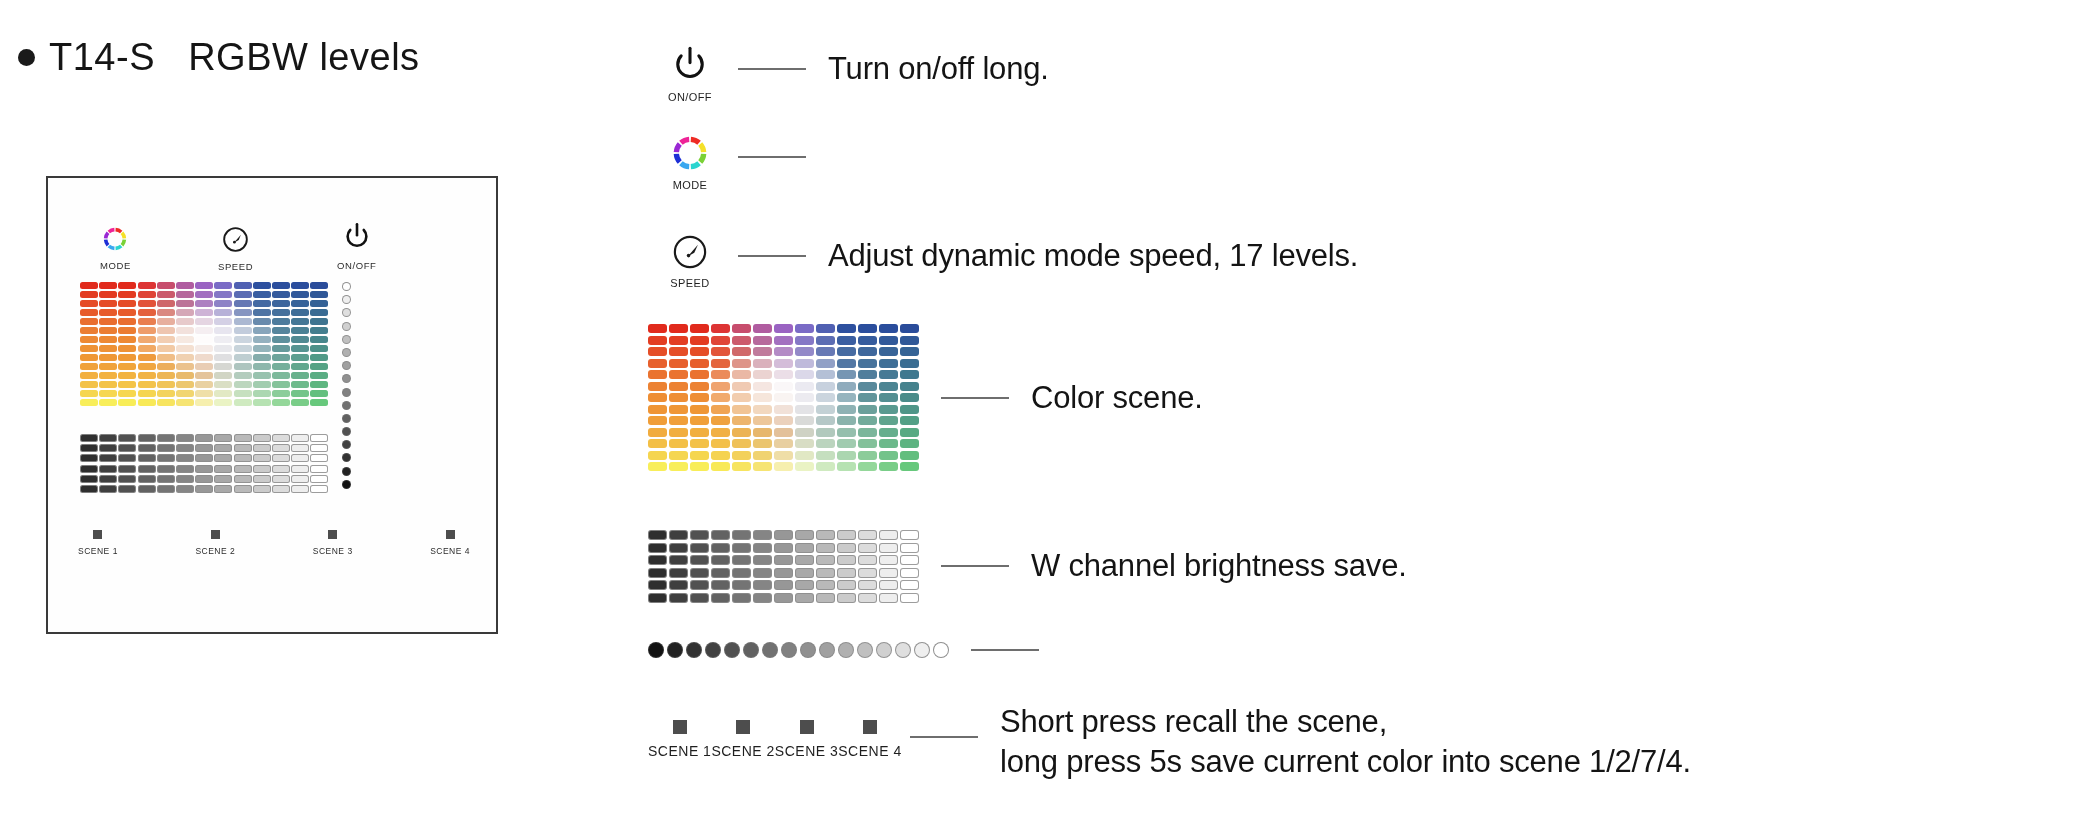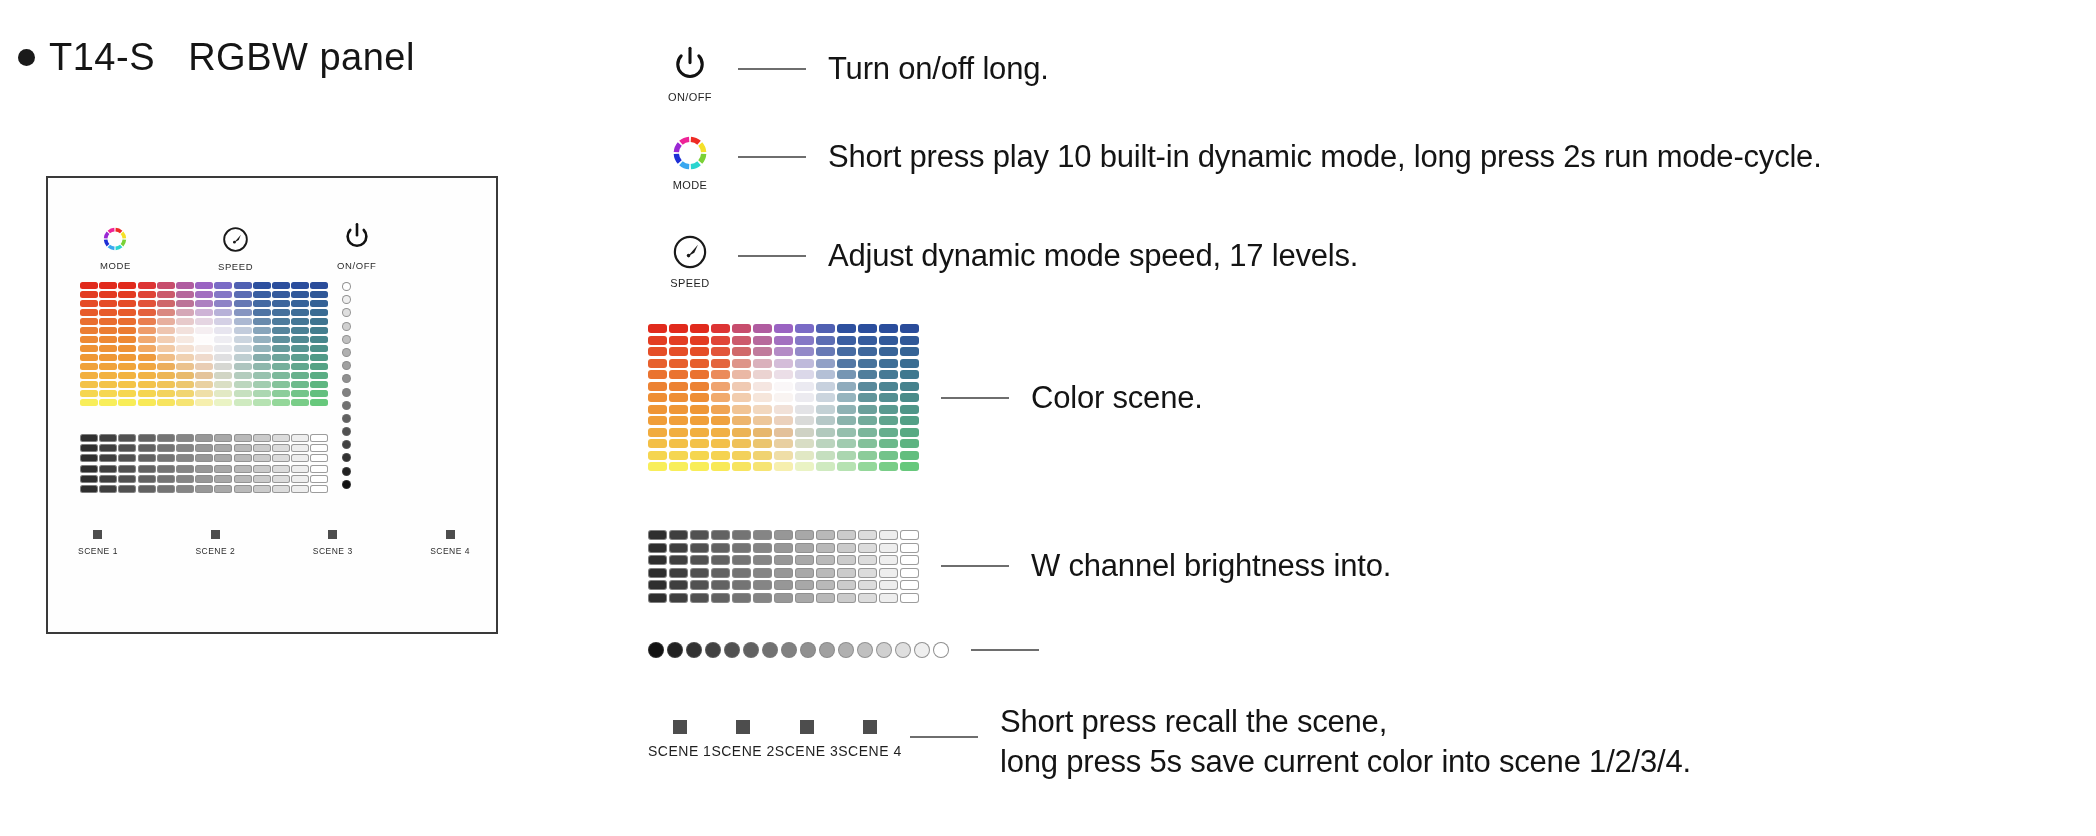--- a/index.html
+++ b/index.html
@@ -94,21 +94,21 @@
   .legend-scene-item{display:flex;flex-direction:column;align-items:center;gap:9px;}
   .legend-scene-square{background:#4d4d4d;}
   .legend-scene-label{font-size:14px;letter-spacing:.5px;color:#1f1f1f;white-space:nowrap;}
   .legend-dots{display:flex;align-items:center;}
 </style>
 </head>
 <body>
 
 <div id="title-row">
   <span id="title-bullet"></span>
-  <span id="title-text">T14-S   RGBW panel</span>
+  <span id="title-text">T14-S   RGBW levels</span>
 </div>
 
 <div id="device-panel">
   <div class="panel-inner">
 
     <div class="panel-icon-col" id="panel-mode" style="left:52px; top:48px;">
       <span class="mode-wheel">
         <svg width="26" height="26" viewBox="0 0 100 100" id="mode-svg-panel">
             <path d="M 52.197747423254846 14.067147256812788 A 36 36 0 0 1 73.85432173576655 23.037594051595924" stroke="#ee2b24" stroke-width="14" fill="none" stroke-linecap="butt"></path>
             <path d="M 76.96240594840408 26.14567826423345 A 36 36 0 0 1 85.93285274318721 47.802252576745154" stroke="#f5e028" stroke-width="14" fill="none" stroke-linecap="butt"></path>
@@ -477,21 +477,20 @@
             <path d="M 73.85432173576655 76.96240594840407 A 36 36 0 0 1 52.197747423254846 85.93285274318721" stroke="#2ad5cf" stroke-width="14" fill="none" stroke-linecap="butt"></path>
             <path d="M 47.80225257674515 85.93285274318721 A 36 36 0 0 1 26.145678264233446 76.96240594840407" stroke="#3aa7f0" stroke-width="14" fill="none" stroke-linecap="butt"></path>
             <path d="M 23.03759405159592 73.85432173576655 A 36 36 0 0 1 14.067147256812788 52.19774742325486" stroke="#1d2fd6" stroke-width="14" fill="none" stroke-linecap="butt"></path>
             <path d="M 14.067147256812788 47.80225257674515 A 36 36 0 0 1 23.037594051595914 26.14567826423346" stroke="#9a27d4" stroke-width="14" fill="none" stroke-linecap="butt"></path>
             <path d="M 26.14567826423345 23.03759405159592 A 36 36 0 0 1 47.802252576745126 14.067147256812788" stroke="#ee2397" stroke-width="14" fill="none" stroke-linecap="butt"></path>
           </svg>
       </span>
       <span class="legend-fig-label">MODE</span>
     </div>
     <span class="legend-dash" style="width:68px;margin-left:6px;margin-right:22px;margin-top:-12px;"></span>
-    <span class="legend-text" style="margin-top:-12px;">Short press play 10 built-in dynamic mode, long press 2s run mode-cycle.</span>
   </div>
 
   <div class="legend-row" style="left:0; top:204px;">
     <div class="legend-figure" style="width:84px;">
       <span>
         <svg width="36" height="36" viewBox="0 0 100 100">
           <circle cx="50" cy="50" r="42" fill="#ffffff" stroke="#1a1a1a" stroke-width="6"></circle>
           <path d="M44 62 L72 30 L62 52 Z" fill="#1a1a1a"></path>
           <circle cx="46" cy="60" r="5" fill="#1a1a1a"></circle>
         </svg>
@@ -753,21 +752,21 @@
         <div class="w-cell" style="background: rgb(133, 133, 133); border: 1px solid rgba(140, 140, 140, 0.85); border-radius: 3px;"></div>
         <div class="w-cell" style="background: rgb(151, 151, 151); border: 1px solid rgba(140, 140, 140, 0.85); border-radius: 3px;"></div>
         <div class="w-cell" style="background: rgb(168, 168, 168); border: 1px solid rgba(140, 140, 140, 0.85); border-radius: 3px;"></div>
         <div class="w-cell" style="background: rgb(185, 185, 185); border: 1px solid rgba(140, 140, 140, 0.85); border-radius: 3px;"></div>
         <div class="w-cell" style="background: rgb(203, 203, 203); border: 1px solid rgba(140, 140, 140, 0.85); border-radius: 3px;"></div>
         <div class="w-cell" style="background: rgb(220, 220, 220); border: 1px solid rgba(140, 140, 140, 0.85); border-radius: 3px;"></div>
         <div class="w-cell" style="background: rgb(238, 238, 238); border: 1px solid rgba(140, 140, 140, 0.85); border-radius: 3px;"></div>
         <div class="w-cell" style="background: rgb(255, 255, 255); border: 1px solid rgba(140, 140, 140, 0.85); border-radius: 3px;"></div>
       </div>
     <span class="legend-dash" style="width:68px;margin-left:22px;margin-right:22px;"></span>
-    <span class="legend-text">W channel brightness into.</span>
+    <span class="legend-text">W channel brightness save.</span>
   </div>
 
   <div class="legend-row" style="left:0; top:612px;">
     <div class="legend-dots" id="legend-dots" style="gap: 3px;">
         <div class="dot" style="width: 16px; height: 16px; background: rgb(18, 18, 18); border: 1px solid rgba(125, 125, 125, 0.25);"></div>
         <div class="dot" style="width: 16px; height: 16px; background: rgb(34, 34, 34); border: 1px solid rgba(125, 125, 125, 0.29);"></div>
         <div class="dot" style="width: 16px; height: 16px; background: rgb(50, 50, 50); border: 1px solid rgba(125, 125, 125, 0.33);"></div>
         <div class="dot" style="width: 16px; height: 16px; background: rgb(65, 65, 65); border: 1px solid rgba(125, 125, 125, 0.37);"></div>
         <div class="dot" style="width: 16px; height: 16px; background: rgb(81, 81, 81); border: 1px solid rgba(125, 125, 125, 0.41);"></div>
         <div class="dot" style="width: 16px; height: 16px; background: rgb(97, 97, 97); border: 1px solid rgba(125, 125, 125, 0.45);"></div>
@@ -799,16 +798,16 @@
           <div class="legend-scene-square" style="width: 14px; height: 14px; background: rgb(77, 77, 77);"></div>
           <div class="legend-scene-label">SCENE 3</div>
         </div>
         <div class="legend-scene-item">
           <div class="legend-scene-square" style="width: 14px; height: 14px; background: rgb(77, 77, 77);"></div>
           <div class="legend-scene-label">SCENE 4</div>
         </div>
       </div>
     <span class="legend-dash" style="width:68px;margin-left:22px;margin-right:22px;margin-top:34px;"></span>
     <span class="legend-text">Short press recall the scene,
-long press 5s save current color into scene 1/2/3/4.</span>
+long press 5s save current color into scene 1/2/7/4.</span>
   </div>
 
 </div>
 
 </body></html>

